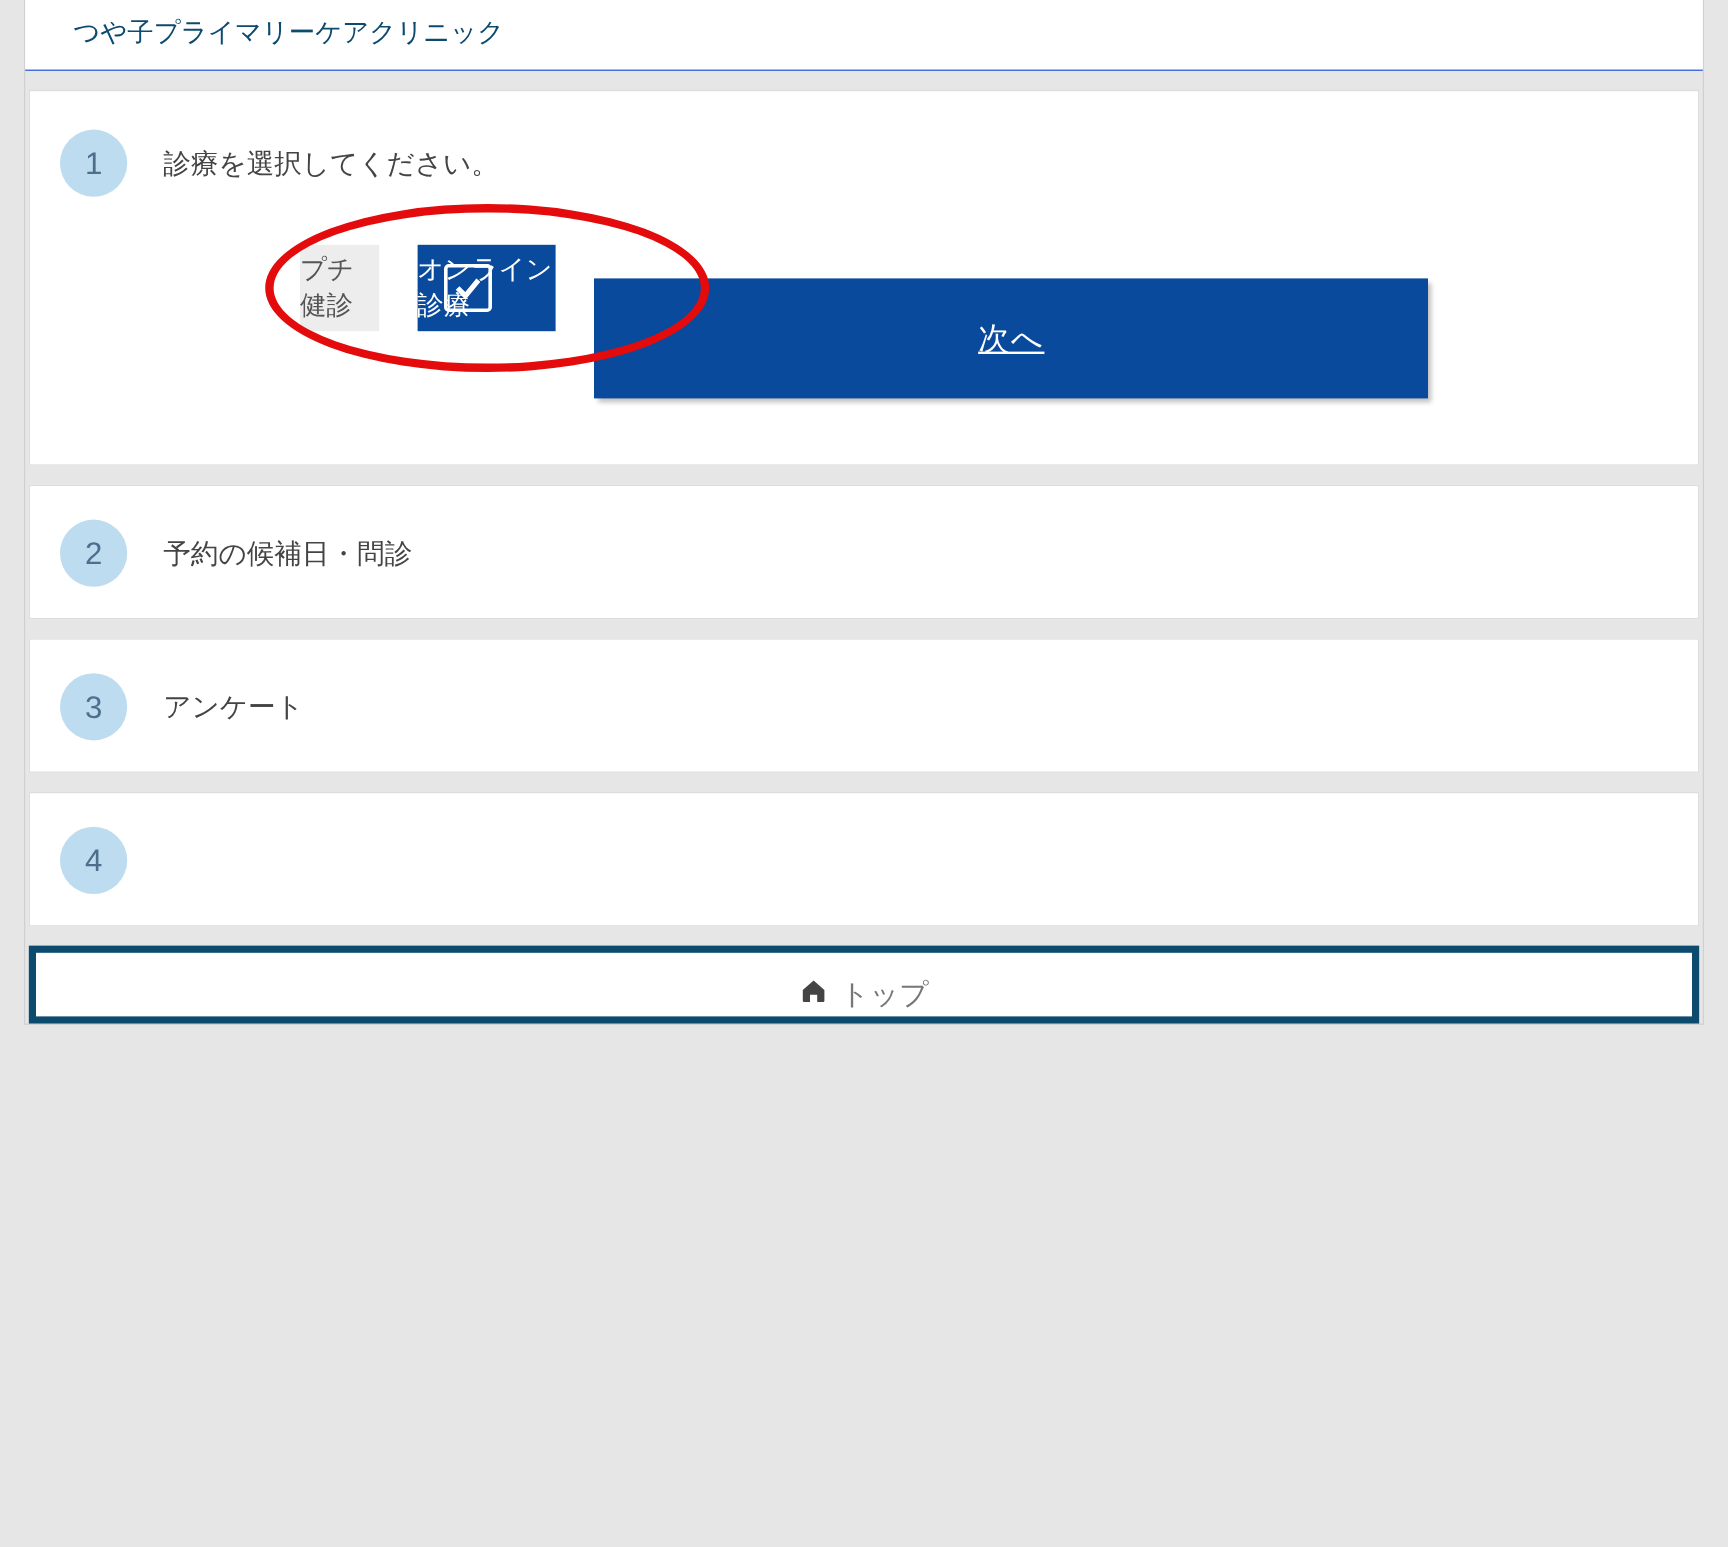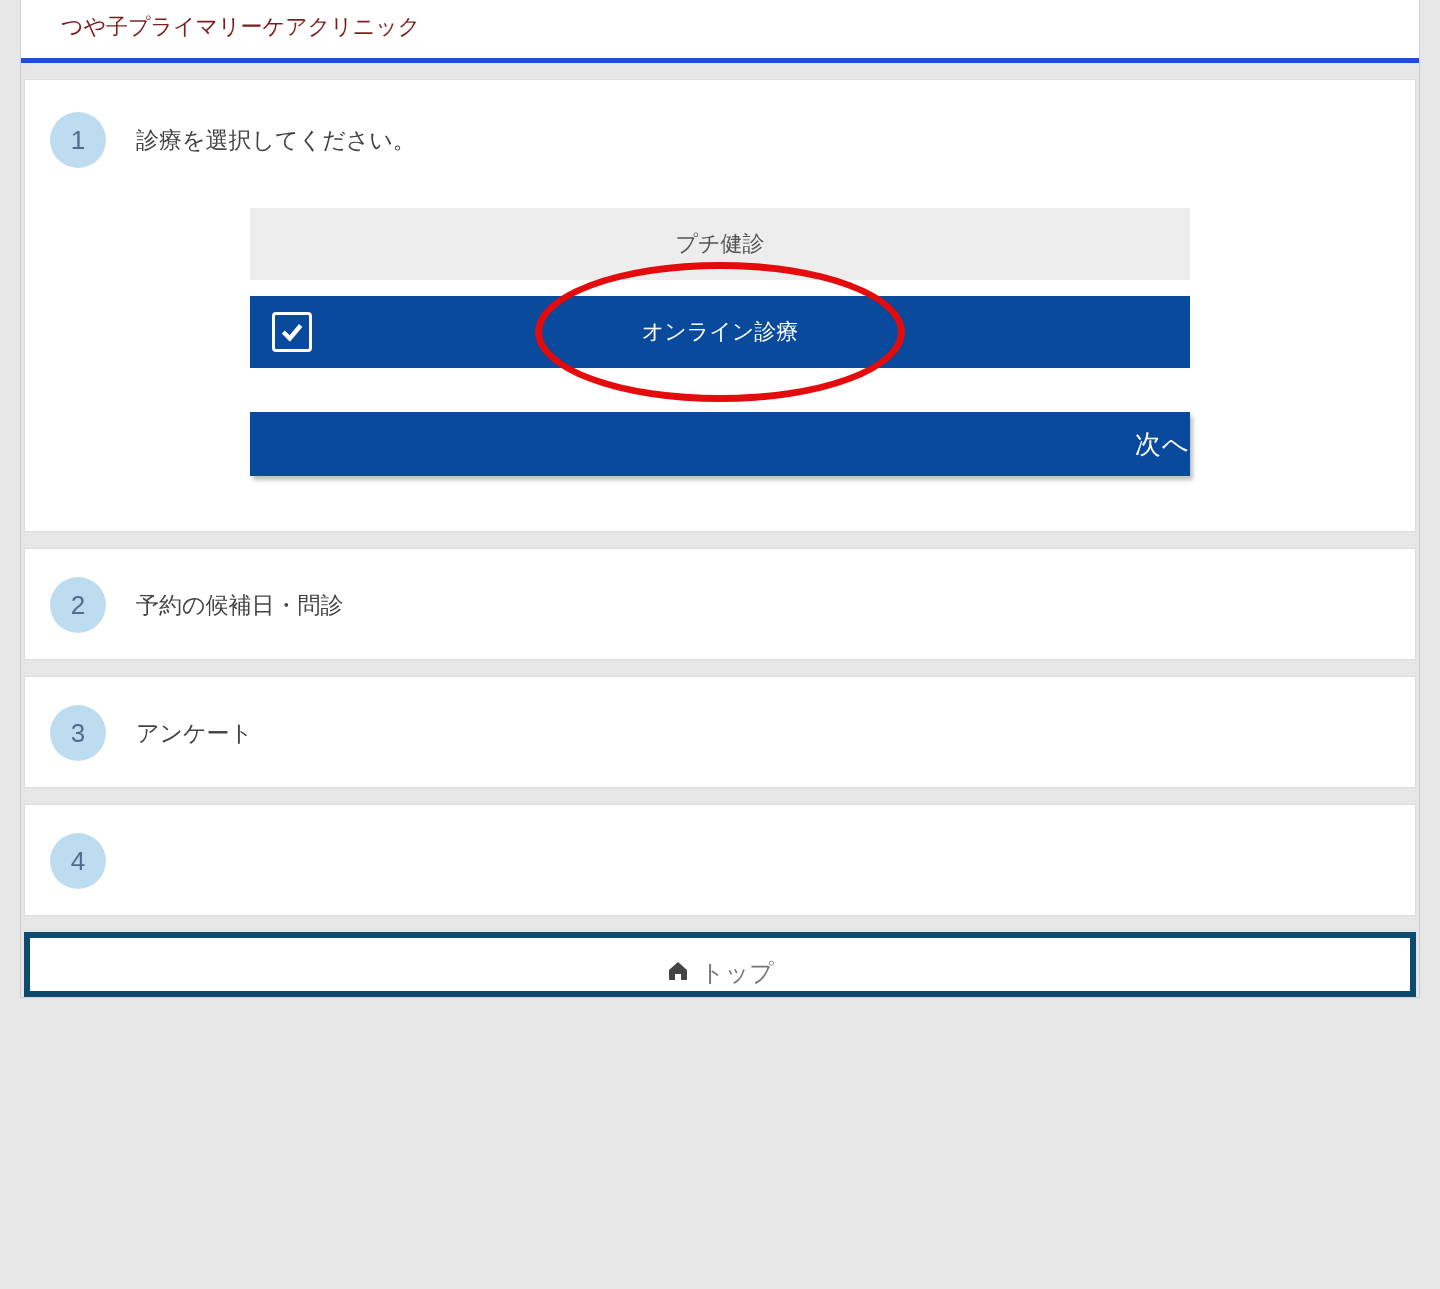--- a/index.html
+++ b/index.html
@@ -1,23 +1,23 @@
 <!DOCTYPE html>
 <html><head>
   <meta charset="utf-8">
   <style>
     * { margin:0; padding:0; box-sizing:border-box; font-family:"Hiragino Kaku Gothic ProN","メイリオ",Meiryo,sans-serif; }
     body { background:#e6e6e6; width:1440px; height:1289px; overflow:hidden; }
     .wrap { border:1px solid #d0d0d0; border-top:none; margin:0 20px; }
 
     .header-bar{
       background:#fff;
-      border-bottom:5px solid #1d4ed8;
+      border-bottom:1px solid #1d4ed8;
       padding:12px 40px 16px;
-      font-size:22px; color:#7f1d1d;
+      font-size:22px; color:#0c4a6e;
     }
 
     .panel{
       background:#fff;
       border:1px solid #ddd;
       margin:16px 3px 0;
     }
     .panel.tight{ padding:28px 25px 26px; }
     .panel.first{ padding:32px 25px 55px; }
 
@@ -25,21 +25,21 @@
     .step-num{
       width:56px; height:56px; border-radius:50%;
       background:#bedcf0; color:#4b6f8c;
       display:flex; align-items:center; justify-content:center;
       font-size:26px;
     }
     .step-title{ font-size:23px; color:#444; }
 
     .options{
       width:940px; margin:40px auto 0;
-      display:flex; flex-direction:column; gap:16px;
+      display:flex; flex-direction:row; gap:32px;
     }
 
     .opt{
       background:#ededed; color:#555;
       height:72px;
       display:flex; align-items:center; justify-content:center;
       font-size:22px;
       position:relative;
       cursor:pointer;
     }
@@ -58,26 +58,27 @@
       width:370px; height:140px;
       border:7px solid #e30b0b;
       border-radius:50%;
       left:50%; top:50%; transform:translate(-50%,-50%);
       pointer-events:none;
     }
 
     .next-btn{
       margin-top:28px;
       background:#0a4a9c; color:#fff;
-      height:64px; border:none;
-      display:flex; align-items:center; justify-content:flex-end;
+      height:100px; border:none;
+      display:flex; align-items:center; justify-content:center;
       font-size:26px; letter-spacing:.05em;
       box-shadow:3px 4px 4px rgba(0,0,0,.25);
       cursor:pointer;
       width:100%;
+      text-decoration:underline;
     }
 
     .footer-bar{
       background:#fff;
       border:6px solid #0c4a6e;
       margin:16px 3px 0;
       height:65px;
       display:flex; align-items:flex-end; justify-content:center;
       padding-bottom:2px;
       gap:10px;

